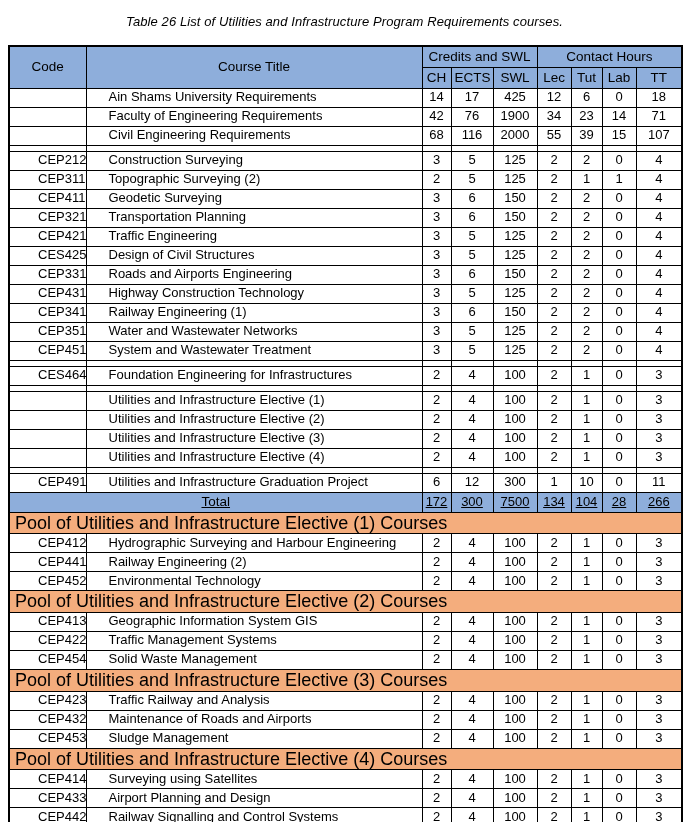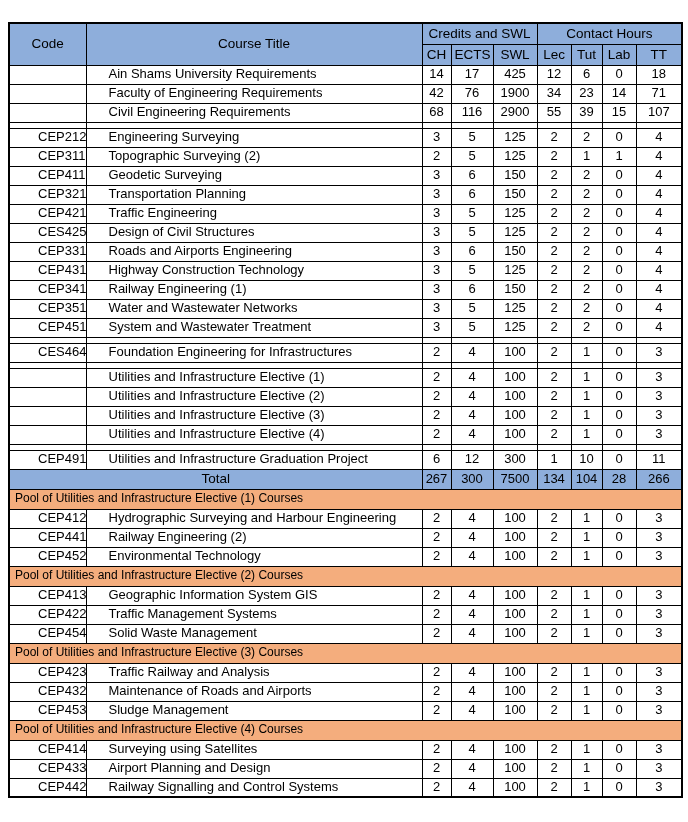--- a/index.html
+++ b/index.html
@@ -46,31 +46,32 @@
     text-align:center;
     height:21px;
   }
   td.code-cell{text-align:center;padding-left:28px;}
   td.title-cell{text-align:left;padding-left:22px;}
   td.num-cell{text-align:center;}
   tr.spacer-row td{height:6px;padding:0;}
   tr.pool-row td{
     background:var(--orange);
     text-align:left;
-    font-size:12px;
+    font-size:18px;
     padding-left:5px;
     height:20px;
   }
-  tr.total-row td{background:var(--blue);height:20px;}
+  tr.total-row td{background:var(--blue);height:20px;text-decoration:underline;}
   tr.total-row td.total-label{text-align:center;font-size:13.5px;}
 </style>
 </head>
 <body>
 
 <div class="page">
+  <div class="doc-title">Table 26 List of Utilities and Infrastructure Program Requirements courses.</div>
 
   <table class="courses">
     <colgroup>
       <col style="width:77px">
       <col style="width:336px">
       <col style="width:29px">
       <col style="width:42px">
       <col style="width:44px">
       <col style="width:34px">
       <col style="width:31px">
@@ -115,40 +116,40 @@
           <td class="num-cell">34</td>
           <td class="num-cell">23</td>
           <td class="num-cell">14</td>
           <td class="num-cell">71</td>
         </tr>
         <tr>
           <td class="code-cell"></td>
           <td class="title-cell">Civil Engineering Requirements</td>
           <td class="num-cell">68</td>
           <td class="num-cell">116</td>
-          <td class="num-cell">2900</td>
+          <td class="num-cell">2000</td>
           <td class="num-cell">55</td>
           <td class="num-cell">39</td>
           <td class="num-cell">15</td>
           <td class="num-cell">107</td>
         </tr>
         <tr class="spacer-row">
           <td></td>
           <td></td>
           <td></td>
           <td></td>
           <td></td>
           <td></td>
           <td></td>
           <td></td>
           <td></td>
         </tr>
         <tr>
           <td class="code-cell">CEP212</td>
-          <td class="title-cell">Engineering Surveying</td>
+          <td class="title-cell">Construction Surveying</td>
           <td class="num-cell">3</td>
           <td class="num-cell">5</td>
           <td class="num-cell">125</td>
           <td class="num-cell">2</td>
           <td class="num-cell">2</td>
           <td class="num-cell">0</td>
           <td class="num-cell">4</td>
         </tr>
         <tr>
           <td class="code-cell">CEP311</td>
@@ -354,21 +355,21 @@
           <td class="num-cell">6</td>
           <td class="num-cell">12</td>
           <td class="num-cell">300</td>
           <td class="num-cell">1</td>
           <td class="num-cell">10</td>
           <td class="num-cell">0</td>
           <td class="num-cell">11</td>
         </tr>
         <tr class="total-row">
           <td class="total-label" colspan="2">Total</td>
-          <td class="num-cell">267</td>
+          <td class="num-cell">172</td>
           <td class="num-cell">300</td>
           <td class="num-cell">7500</td>
           <td class="num-cell">134</td>
           <td class="num-cell">104</td>
           <td class="num-cell">28</td>
           <td class="num-cell">266</td>
         </tr>
         <tr class="pool-row">
           <td colspan="9">Pool of Utilities and Infrastructure Elective (1) Courses</td>
         </tr>

